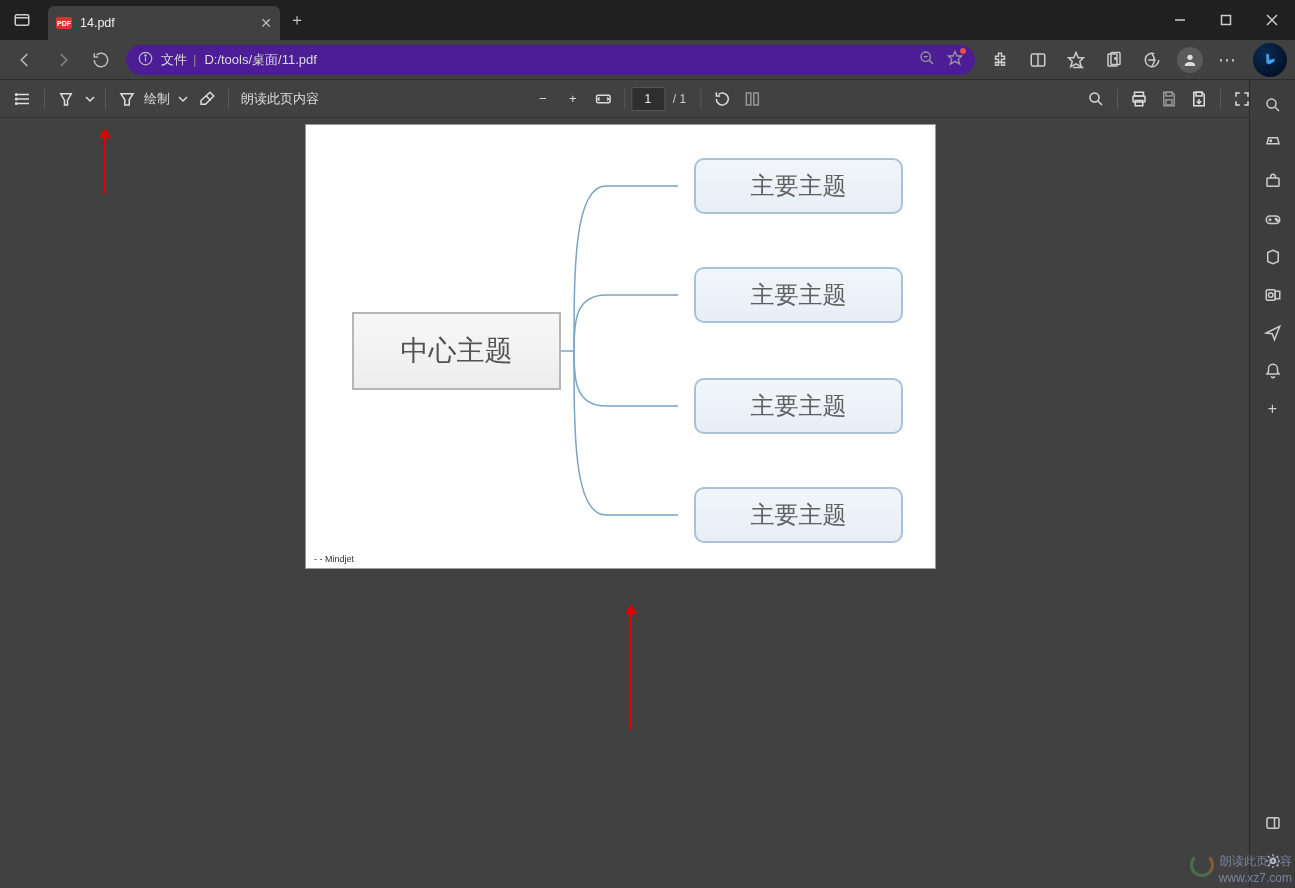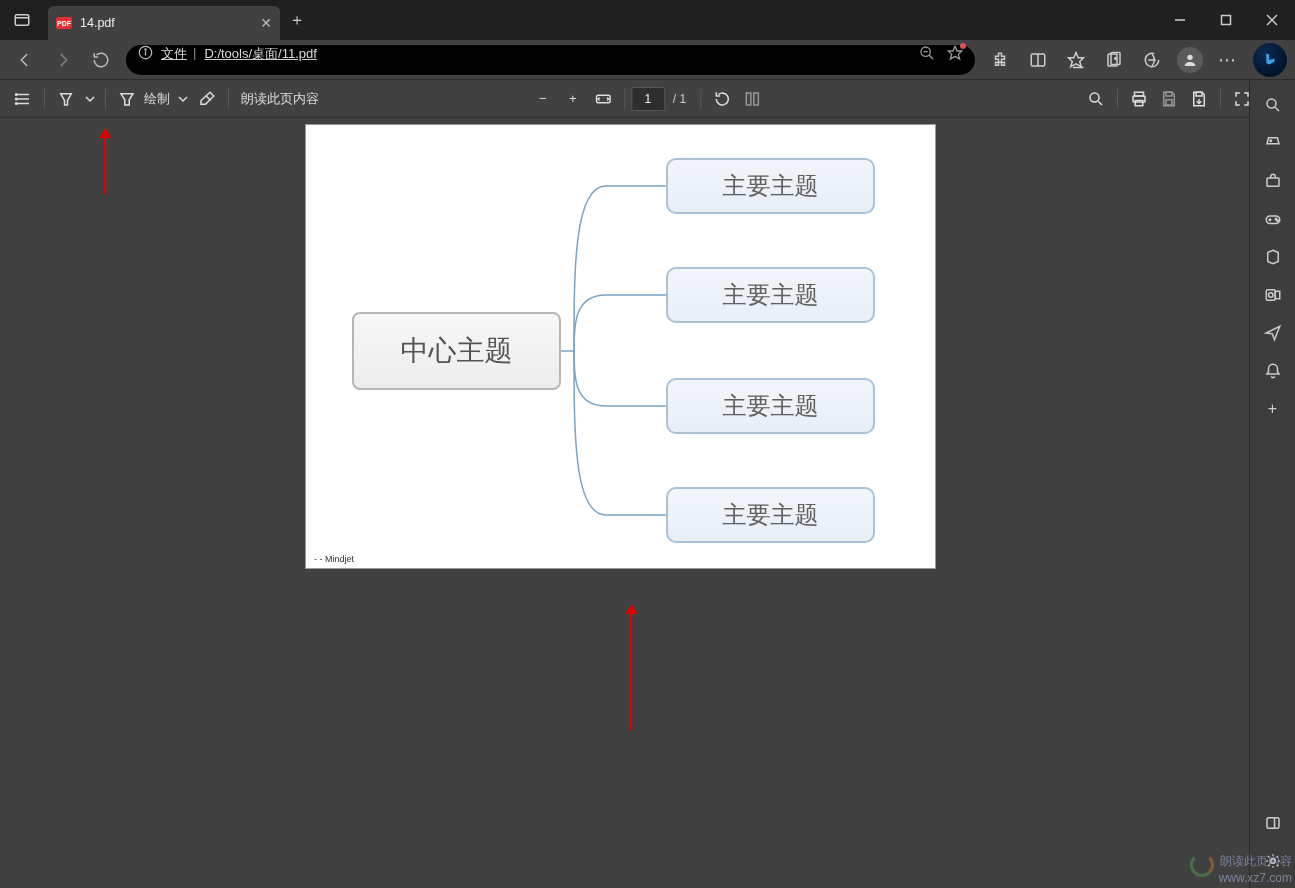--- a/index.html
+++ b/index.html
@@ -11,21 +11,21 @@
 .tab { margin-left: 4px; height: 34px; margin-top: 6px; width: 232px; background: #414141; border-radius: 6px 6px 0 0; display: flex; align-items: center; padding: 0 8px; color: #eee; font-size: 12.5px; }
 .tab .pdf-badge { width: 16px; height: 12px; background: #e03030; border-radius: 2px; color: #fff; font-size: 7px; font-weight: bold; display: flex; align-items: center; justify-content: center; margin-right: 8px; }
 .tab .closebtn { margin-left: auto; color: #bbb; font-size: 14px; }
 .newtab { width: 34px; height: 34px; display: flex; align-items: center; justify-content: center; color: #ccc; font-size: 16px; }
 .win-controls { margin-left: auto; display: flex; }
 .win-controls .wc { width: 46px; height: 40px; display: flex; align-items: center; justify-content: center; color: #ccc; font-size: 13px; }
 
 
 .addrbar { height: 40px; background: #414141; display: flex; align-items: center; padding: 0 6px; border-bottom: 1px solid #2b2b2b; }
 .navbtn { width: 38px; height: 36px; display: flex; align-items: center; justify-content: center; color: #bbb; font-size: 16px; }
-.urlbox { flex: 1; height: 30px; background: #000000; border-radius: 15px; margin: 0 6px; display: flex; align-items: flex-start; padding: 0 12px; color: #ccc; font-size: 13px; position: relative; text-decoration: underline; }
+.urlbox { flex: 1; height: 30px; background: #4c1d95; border-radius: 15px; margin: 0 6px; display: flex; align-items: center; padding: 0 12px; color: #ccc; font-size: 13px; position: relative; }
 .urlbox .info-ic { margin-right: 8px; font-size: 14px; color: #bbb; }
 .urlbox .file-lbl { color: #ddd; margin-right: 6px; }
 .urlbox .path { color: #ddd; }
 .urlbox .zoom-ic { margin-left: auto; color: #999; }
 .urlbox .fav-ic { margin-left: 12px; color: #999; position: relative; }
 .urlbox .fav-ic::after { content:''; position:absolute; top:-2px; right:-3px; width:6px; height:6px; background:#e05050; border-radius:50%; }
 .rightbtns { display: flex; align-items: center; }
 .rightbtns .rb { width: 38px; height: 36px; display: flex; align-items: center; justify-content: center; color: #ccc; font-size: 15px; }
 .profile { width: 26px; height: 26px; border-radius: 50%; background: #5a5a5a; display: flex; align-items: center; justify-content: center; color: #333; margin: 0 6px; }
 .bing { width: 34px; height: 34px; border-radius: 50%; background: radial-gradient(circle at 35% 30%, #0a2a55 0%, #04132a 70%); display:flex; align-items:center; justify-content:center; margin-left:6px; margin-right:2px; position:relative;}
@@ -43,22 +43,22 @@
 
 
 .sidebar { position: absolute; right: 0; top: 80px; bottom: 0; width: 46px; background: #3d3d3d; border-left: 1px solid #2b2b2b; display: flex; flex-direction: column; align-items: center; padding-top: 6px; }
 .sidebar .sb { width: 40px; height: 38px; display: flex; align-items: center; justify-content: center; color: #ccc; font-size: 16px; }
 .sidebar .bottom { margin-top: auto; padding-bottom: 8px; display:flex; flex-direction:column; align-items:center;}
 
 
 .content { position: absolute; top: 118px; left: 0; right: 46px; bottom: 0; background: #414141; overflow: hidden; }
 .page { position: absolute; left: 305px; top: 6px; width: 631px; height: 445px; background: #fff; border: 1px solid #999; }
 .page .footer { position: absolute; left: 8px; bottom: 4px; font-size: 9px; color: #333; }
-.center-node { position: absolute; left: 46px; top: 187px; width: 209px; height: 78px; border: 2px solid #b6b6b6; border-radius: 8px; background: linear-gradient(#f7f7f7,#ededed); display: flex; align-items: center; justify-content: center; font-size: 28px; color: #535353; }
-.sub-node { position: absolute; left: 360px; width: 209px; height: 56px; border: 2px solid #a9c2d8; border-radius: 10px; background: linear-gradient(#f2f6fa,#e7eef6); display: flex; align-items: center; justify-content: center; font-size: 24px; color: #606060; }
+.center-node { position: absolute; left: 46px; top: 187px; width: 209px; height: 78px; border: 2px solid #b6b6b6; border-radius: 0; background: linear-gradient(#f7f7f7,#ededed); display: flex; align-items: center; justify-content: center; font-size: 28px; color: #535353; }
+.sub-node { position: absolute; left: 388px; width: 209px; height: 56px; border: 2px solid #a9c2d8; border-radius: 10px; background: linear-gradient(#f2f6fa,#e7eef6); display: flex; align-items: center; justify-content: center; font-size: 24px; color: #606060; }
 .s1 { top: 33px; } .s2 { top: 142px; } .s3 { top: 253px; } .s4 { top: 362px; }
 .page svg.connectors { position: absolute; left: 0; top: 0; width: 100%; height: 100%; }
 
 
 .arrow1 { position: absolute; left: 104px; top: 18px; width: 2px; height: 58px; background: #e00000; }
 .arrow1::before { content:''; position:absolute; left:-5px; top:-8px; border-left:6px solid transparent; border-right:6px solid transparent; border-bottom:10px solid #e00000; }
 .arrow2 { position: absolute; left: 630px; top: 494px; width: 2px; height: 118px; background: #e00000; }
 .arrow2::before { content:''; position:absolute; left:-5px; top:-8px; border-left:6px solid transparent; border-right:6px solid transparent; border-bottom:10px solid #e00000; }
 
 

